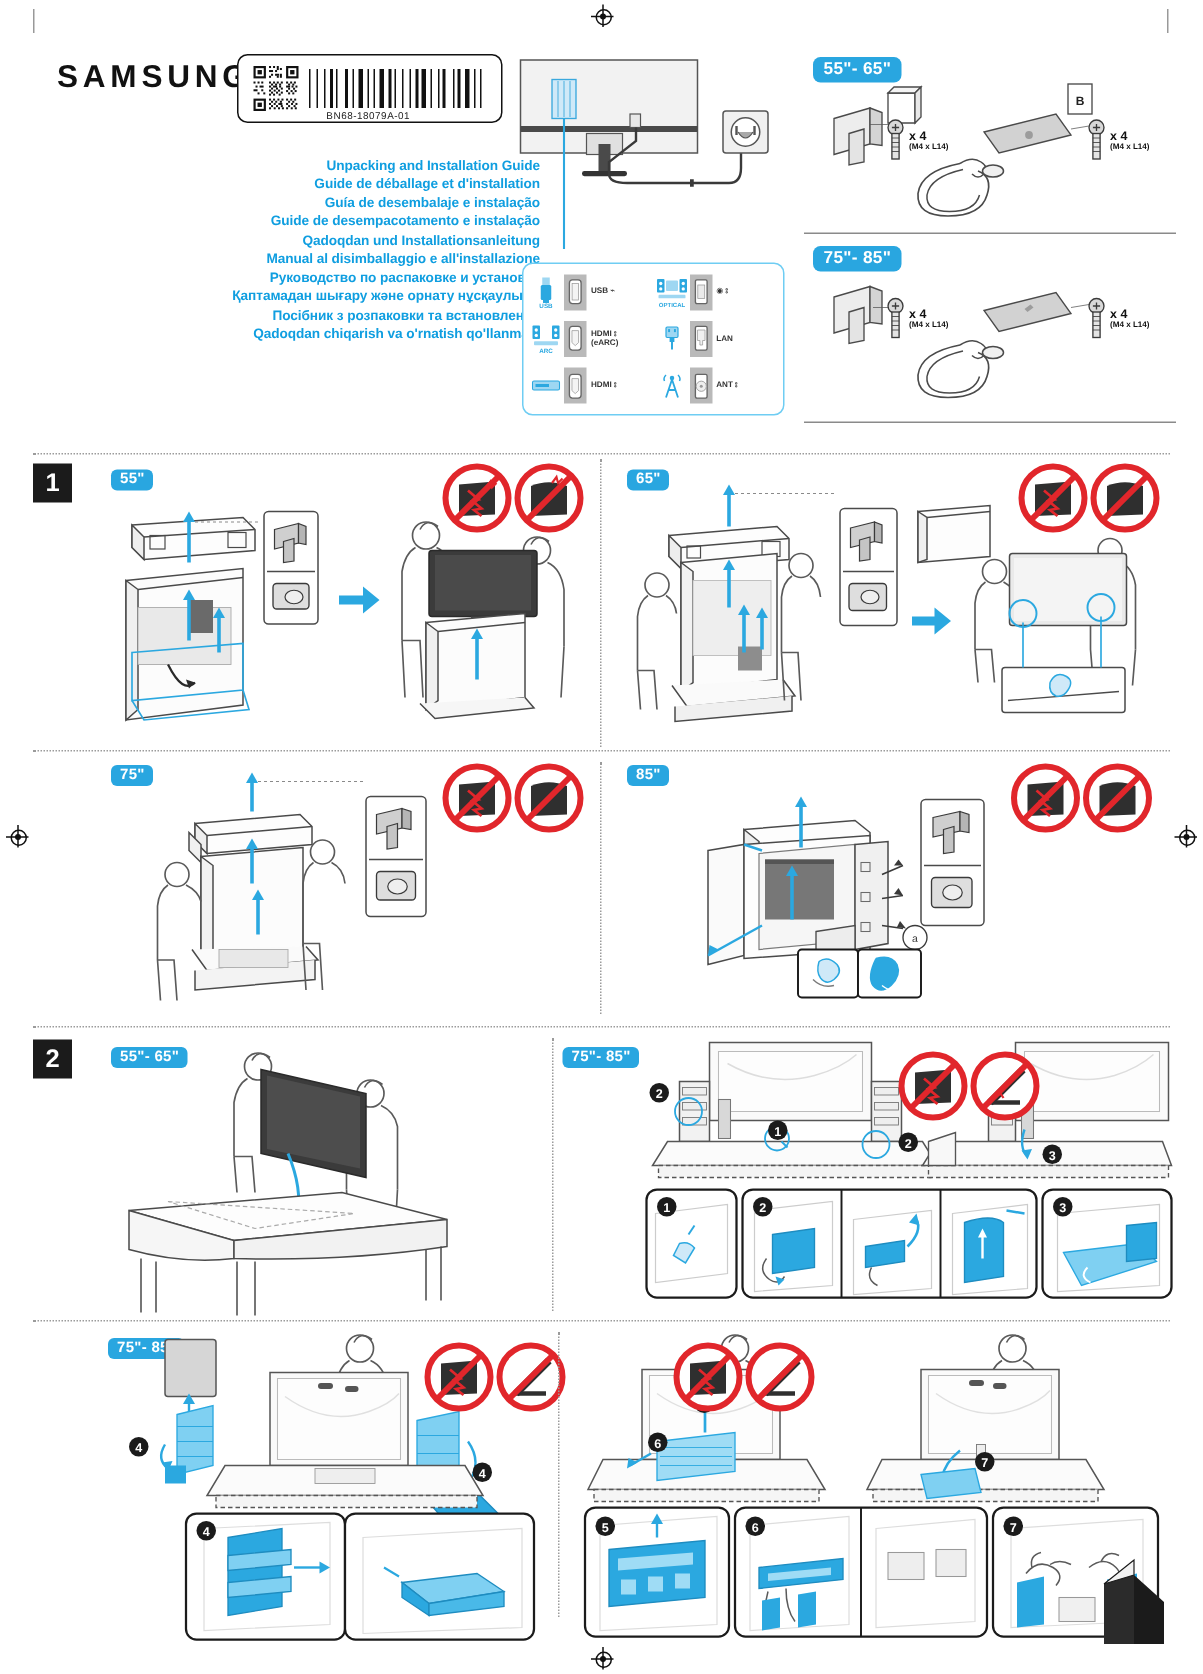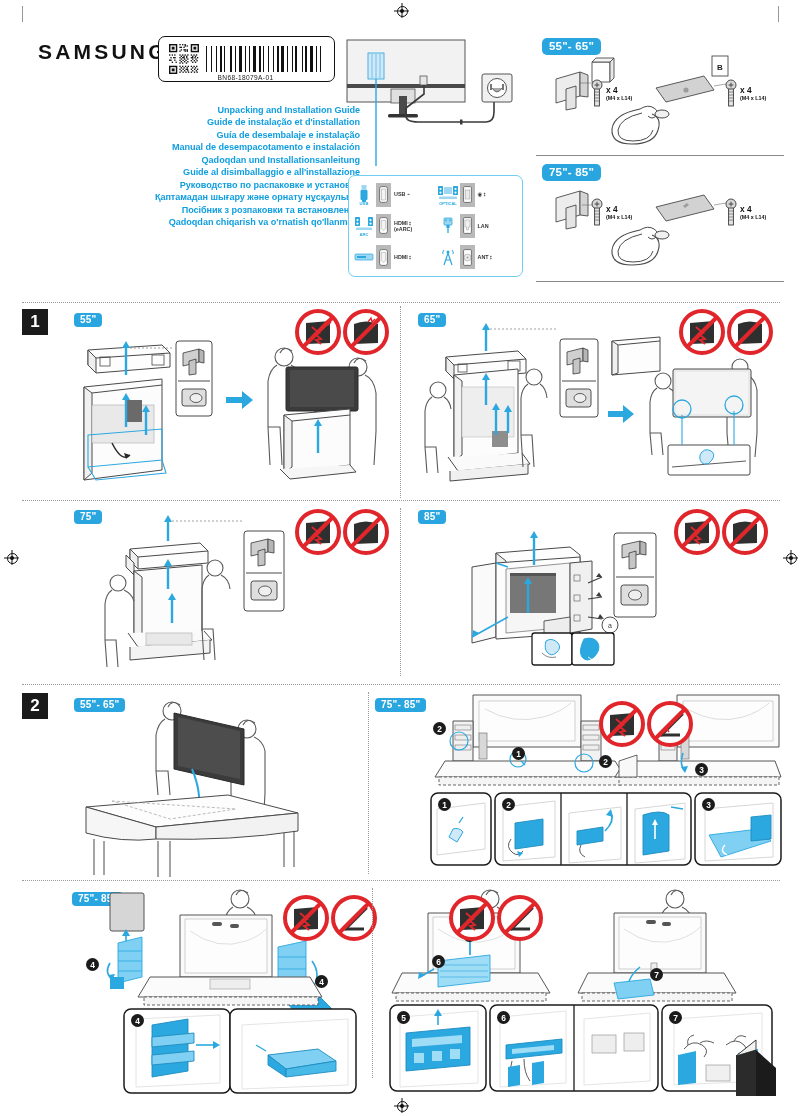--- a/index.html
+++ b/index.html
@@ -266,25 +266,25 @@
         <i style="width: 1px; background: rgb(17, 17, 17);"></i>
         <i style="width: 2px; background: transparent;"></i>
         <i style="width: 1px; background: rgb(17, 17, 17);"></i>
         <i style="width: 2px; background: transparent;"></i>
       </div>
   </div>
   <div class="code-text">BN68-18079A-01</div>
 
   <div class="titles">
     <div>Unpacking and Installation Guide</div>
-    <div>Guide de instalação et d'installation</div>
+    <div>Guide de déballage et d'installation</div>
     <div>Guía de desembalaje e instalação</div>
-    <div>Manual de desempacotamento e instalación</div>
+    <div>Guide de desempacotamento e instalação</div>
     <div>Qadoqdan und Installationsanleitung</div>
-    <div>Guide al disimballaggio e all'installazione</div>
+    <div>Manual al disimballaggio e all'installazione</div>
     <div>Руководство по распаковке и установке</div>
     <div>Қаптамадан шығару және орнату нұсқаулығы</div>
     <div>Посібник з розпаковки та встановлення</div>
     <div>Qadoqdan chiqarish va o'rnatish qo'llanmasi</div>
   </div>
 
   <div class="tvdiag">
     <svg width="185" height="130" viewBox="0 0 185 130">
       <rect x="3" y="4" width="118" height="62" fill="#f2f2f2" stroke="#555" stroke-width="1"></rect>
       <rect x="3" y="48" width="118" height="4" fill="#4a4a4a"></rect>

